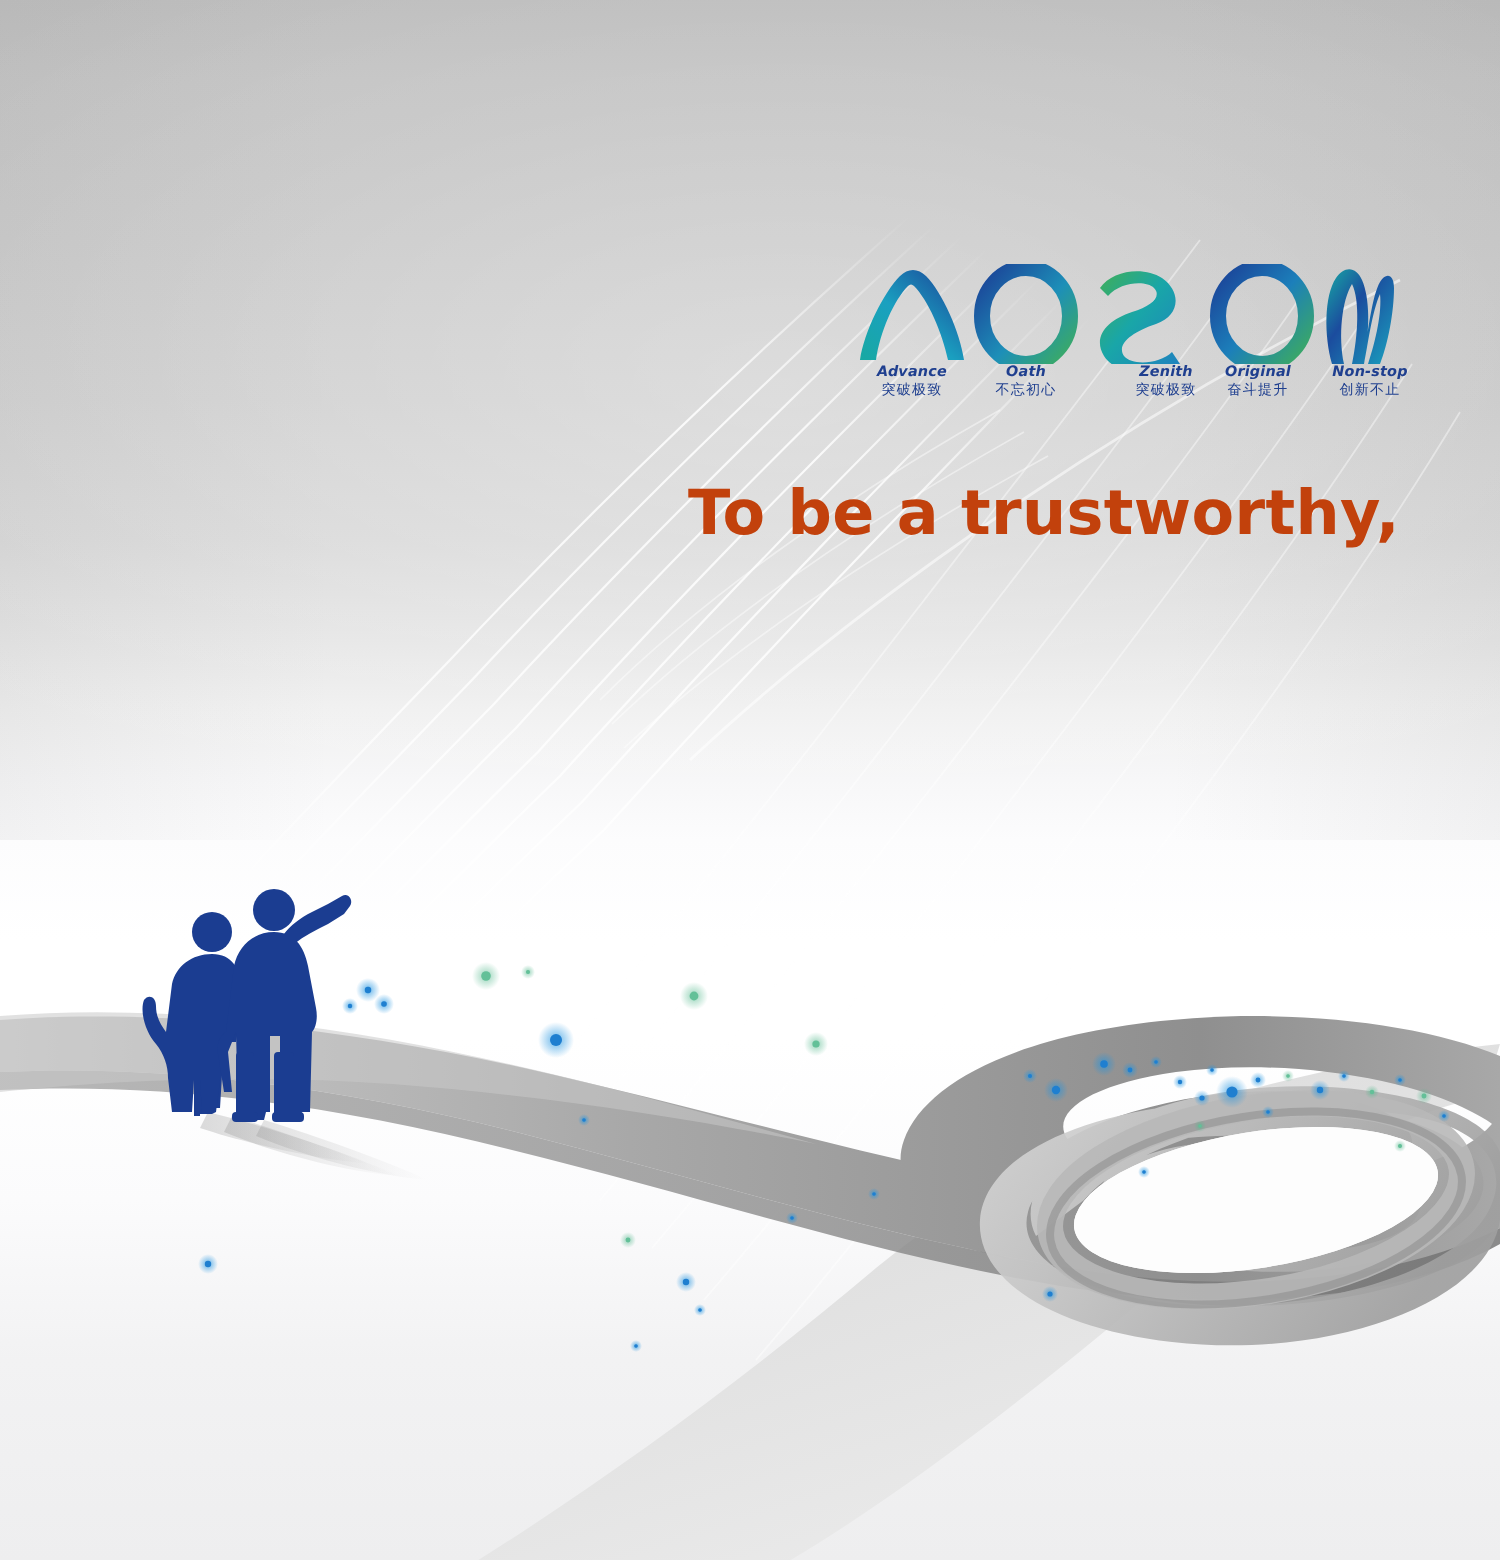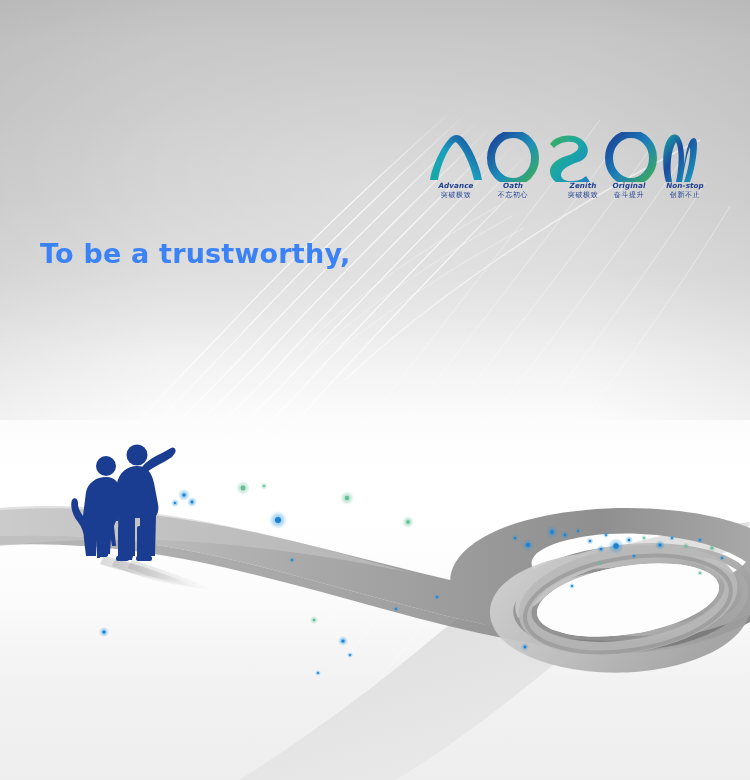--- a/index.html
+++ b/index.html
@@ -108,24 +108,25 @@
     letter-spacing: 0.6px;
     white-space: nowrap;
   }
 
   
   .headline {
     position: absolute;
     left: 40px;
     top: 236px;
     width: 660px;
+    text-align: right;
     font-family: "DejaVu Sans", "Liberation Sans", sans-serif;
-    font-size: 27px;
+    font-size: 31px;
     font-weight: bold;
-    color: #3b82f6;
+    color: #c2410c;
     line-height: 1.36;
     letter-spacing: 0.2px;
   }
   .headline .ln { display: block; white-space: nowrap; }
 </style>
 </head>
 <body>
 
 <div id="banner">
 

